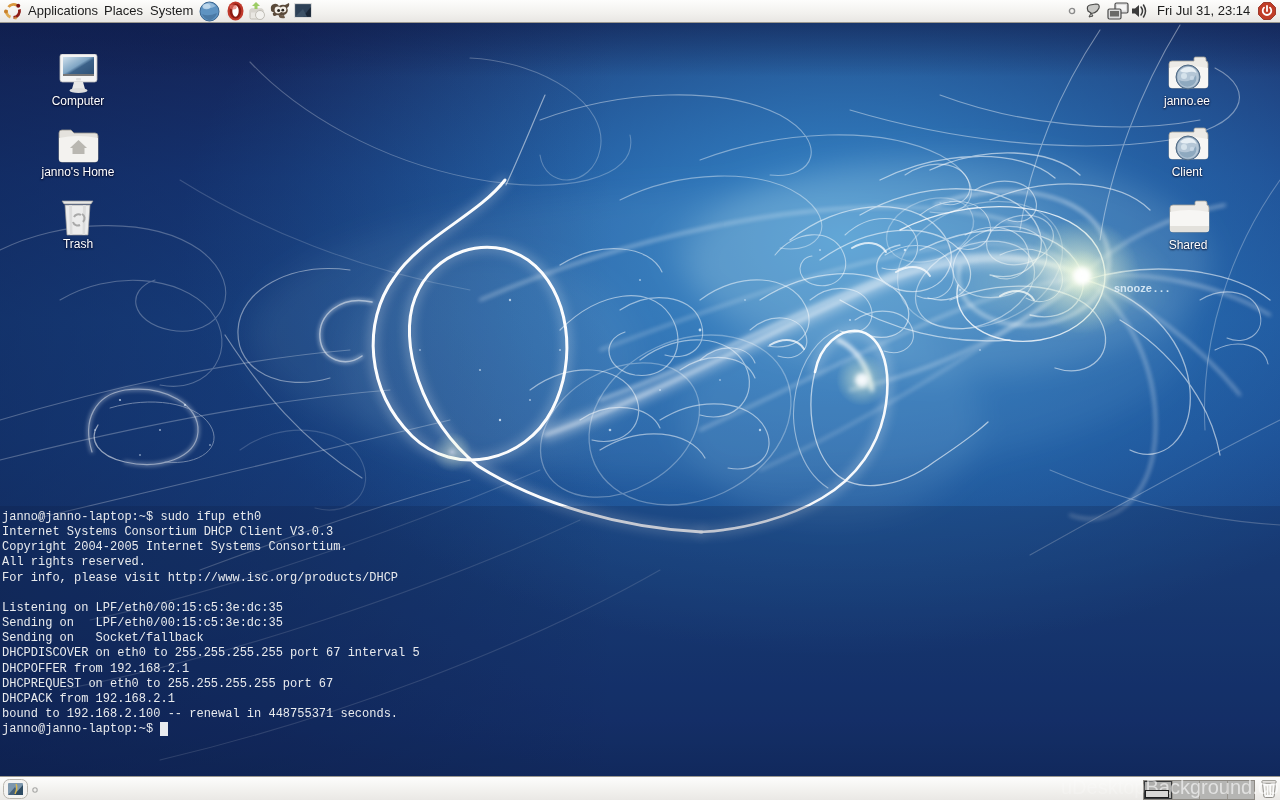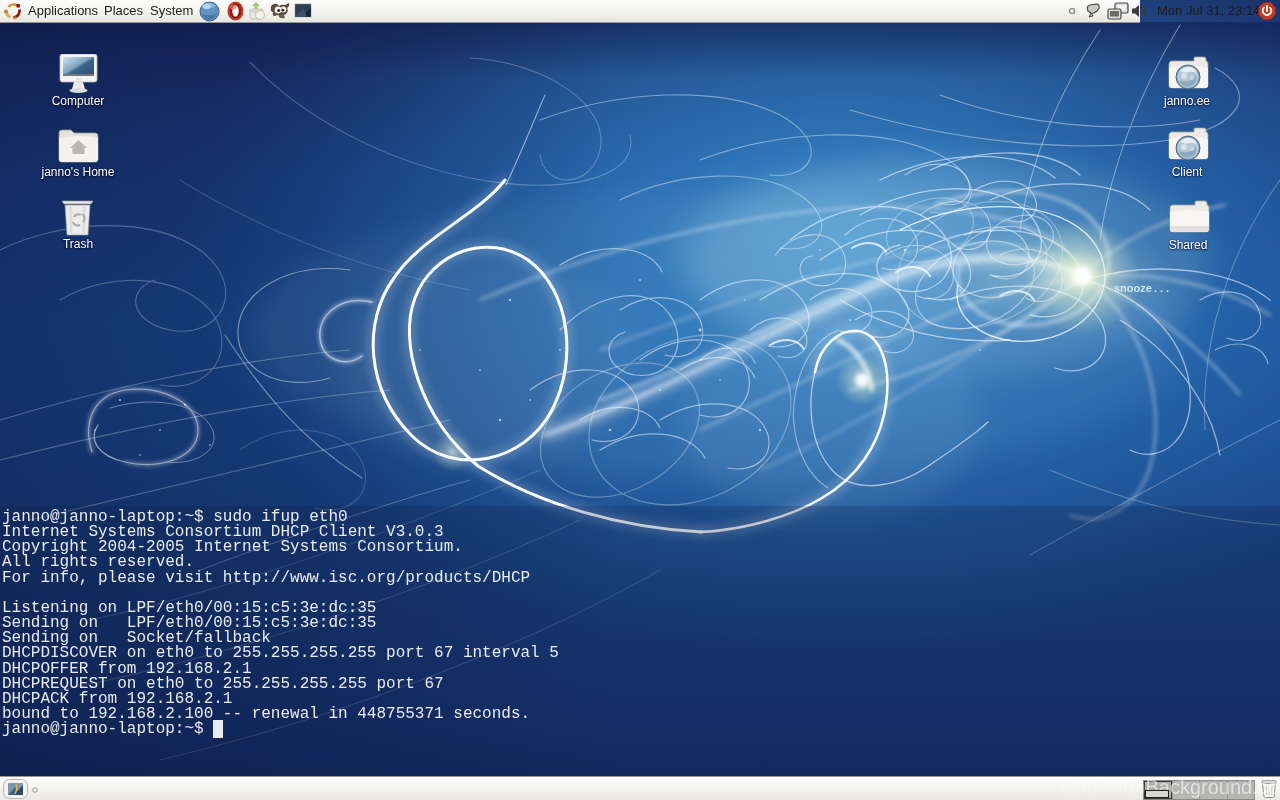--- a/index.html
+++ b/index.html
@@ -1,28 +1,28 @@
 <!DOCTYPE html>
 <html><head>
 <meta charset="utf-8">
 <style>
   html,body{margin:0;padding:0;width:1280px;height:800px;overflow:hidden;background:#13306a;}
   body{font-family:"Liberation Sans",sans-serif;position:relative;}
   #wall{position:absolute;left:0;top:0;width:1280px;height:800px;}
   
-  #toppanel{position:absolute;left:0;top:0;width:1140px;height:22px;
+  #toppanel{position:absolute;left:0;top:0;width:1280px;height:22px;
     background:linear-gradient(#fdfdfc,#f2f1ee 60%,#e8e6e3);border-bottom:1px solid #9b9890;}
   .menu{position:absolute;top:3px;font-size:13px;color:#1c1c1c;}
   #toppanel .ticon{position:absolute;top:1px;}
   
   #botpanel{position:absolute;left:0;top:776px;width:1280px;height:24px;
     background:linear-gradient(#fdfdfc,#f1f0ed 60%,#e9e7e4);border-top:1px solid #9b9890;}
   
   #term{position:absolute;left:2px;top:510px;margin:0;font-family:"Liberation Mono",monospace;
-    font-size:16px;line-height:15.15px;color:#e9ebee;white-space:pre;}
+    font-size:12px;line-height:15.15px;color:#e9ebee;white-space:pre;}
   
   .dicon{position:absolute;text-align:center;margin-top:8px;}
   .dlabel{color:#fff;font-size:12px;text-shadow:0 1px 2px rgba(0,0,30,.85),0 0 2px rgba(0,0,30,.6);margin-top:-4px;}
 </style>
 </head>
 <body>
 <svg id="wall" width="1280" height="800" viewBox="0 0 1280 800" xmlns="http://www.w3.org/2000/svg">
   <defs>
     <linearGradient id="gv" x1="0" y1="0" x2="0" y2="1">
       <stop offset="0" stop-color="#17255c"></stop>
@@ -437,21 +437,21 @@
   <svg class="ticon" style="left:1107px;top:2px" width="22" height="19" viewBox="0 0 22 19">
     <rect x="8" y="1" width="13" height="10" rx="1.5" fill="#dcdcdc" stroke="#4a4a4a" stroke-width="1.2"></rect>
     <rect x="10" y="3" width="9" height="5.5" fill="#f5f5f5"></rect>
     <rect x="1" y="7" width="13" height="10" rx="1.5" fill="#dcdcdc" stroke="#4a4a4a" stroke-width="1.2"></rect>
     <rect x="3" y="9" width="9" height="5.5" fill="#6a6a68"></rect>
   </svg>
   <svg class="ticon" style="left:1131px;top:3px" width="17" height="16" viewBox="0 0 17 16">
     <path d="M1,5.5 L4,5.5 L8,2 L8,14 L4,10.5 L1,10.5 Z" fill="#3b3b3b"></path>
     <path d="M10,4 Q13,8 10,12 M12.5,2 Q16.5,8 12.5,14" stroke="#3b3b3b" stroke-width="1.5" fill="none" stroke-linecap="round"></path>
   </svg>
-  <span class="menu" style="left:1157px;white-space:nowrap">Mon Jul 31, 23:14</span>
+  <span class="menu" style="left:1157px;white-space:nowrap">Fri Jul 31, 23:14</span>
   <svg class="ticon" style="left:1258px;top:2px" width="18" height="18" viewBox="0 0 18 18">
     <path d="M5.5,0.5 L12.5,0.5 L17.5,5.5 L17.5,12.5 L12.5,17.5 L5.5,17.5 L0.5,12.5 L0.5,5.5 Z" fill="#c03d27" stroke="#8e2417" stroke-width="0.8"></path>
     <path d="M9,4 L9,9" stroke="#fff" stroke-width="1.8" stroke-linecap="round"></path>
     <path d="M6,5.6 A4.3,4.3 0 1 0 12,5.6" stroke="#fff" stroke-width="1.8" fill="none" stroke-linecap="round"></path>
   </svg>
 </div>
 
 <div id="botpanel">
   <svg style="position:absolute;left:3px;top:2px" width="25" height="20" viewBox="0 0 25 20">
     <rect x="0.5" y="0.5" width="24" height="19" rx="6" fill="#f4f3f1" stroke="#b9b6af" stroke-width="1"></rect>

